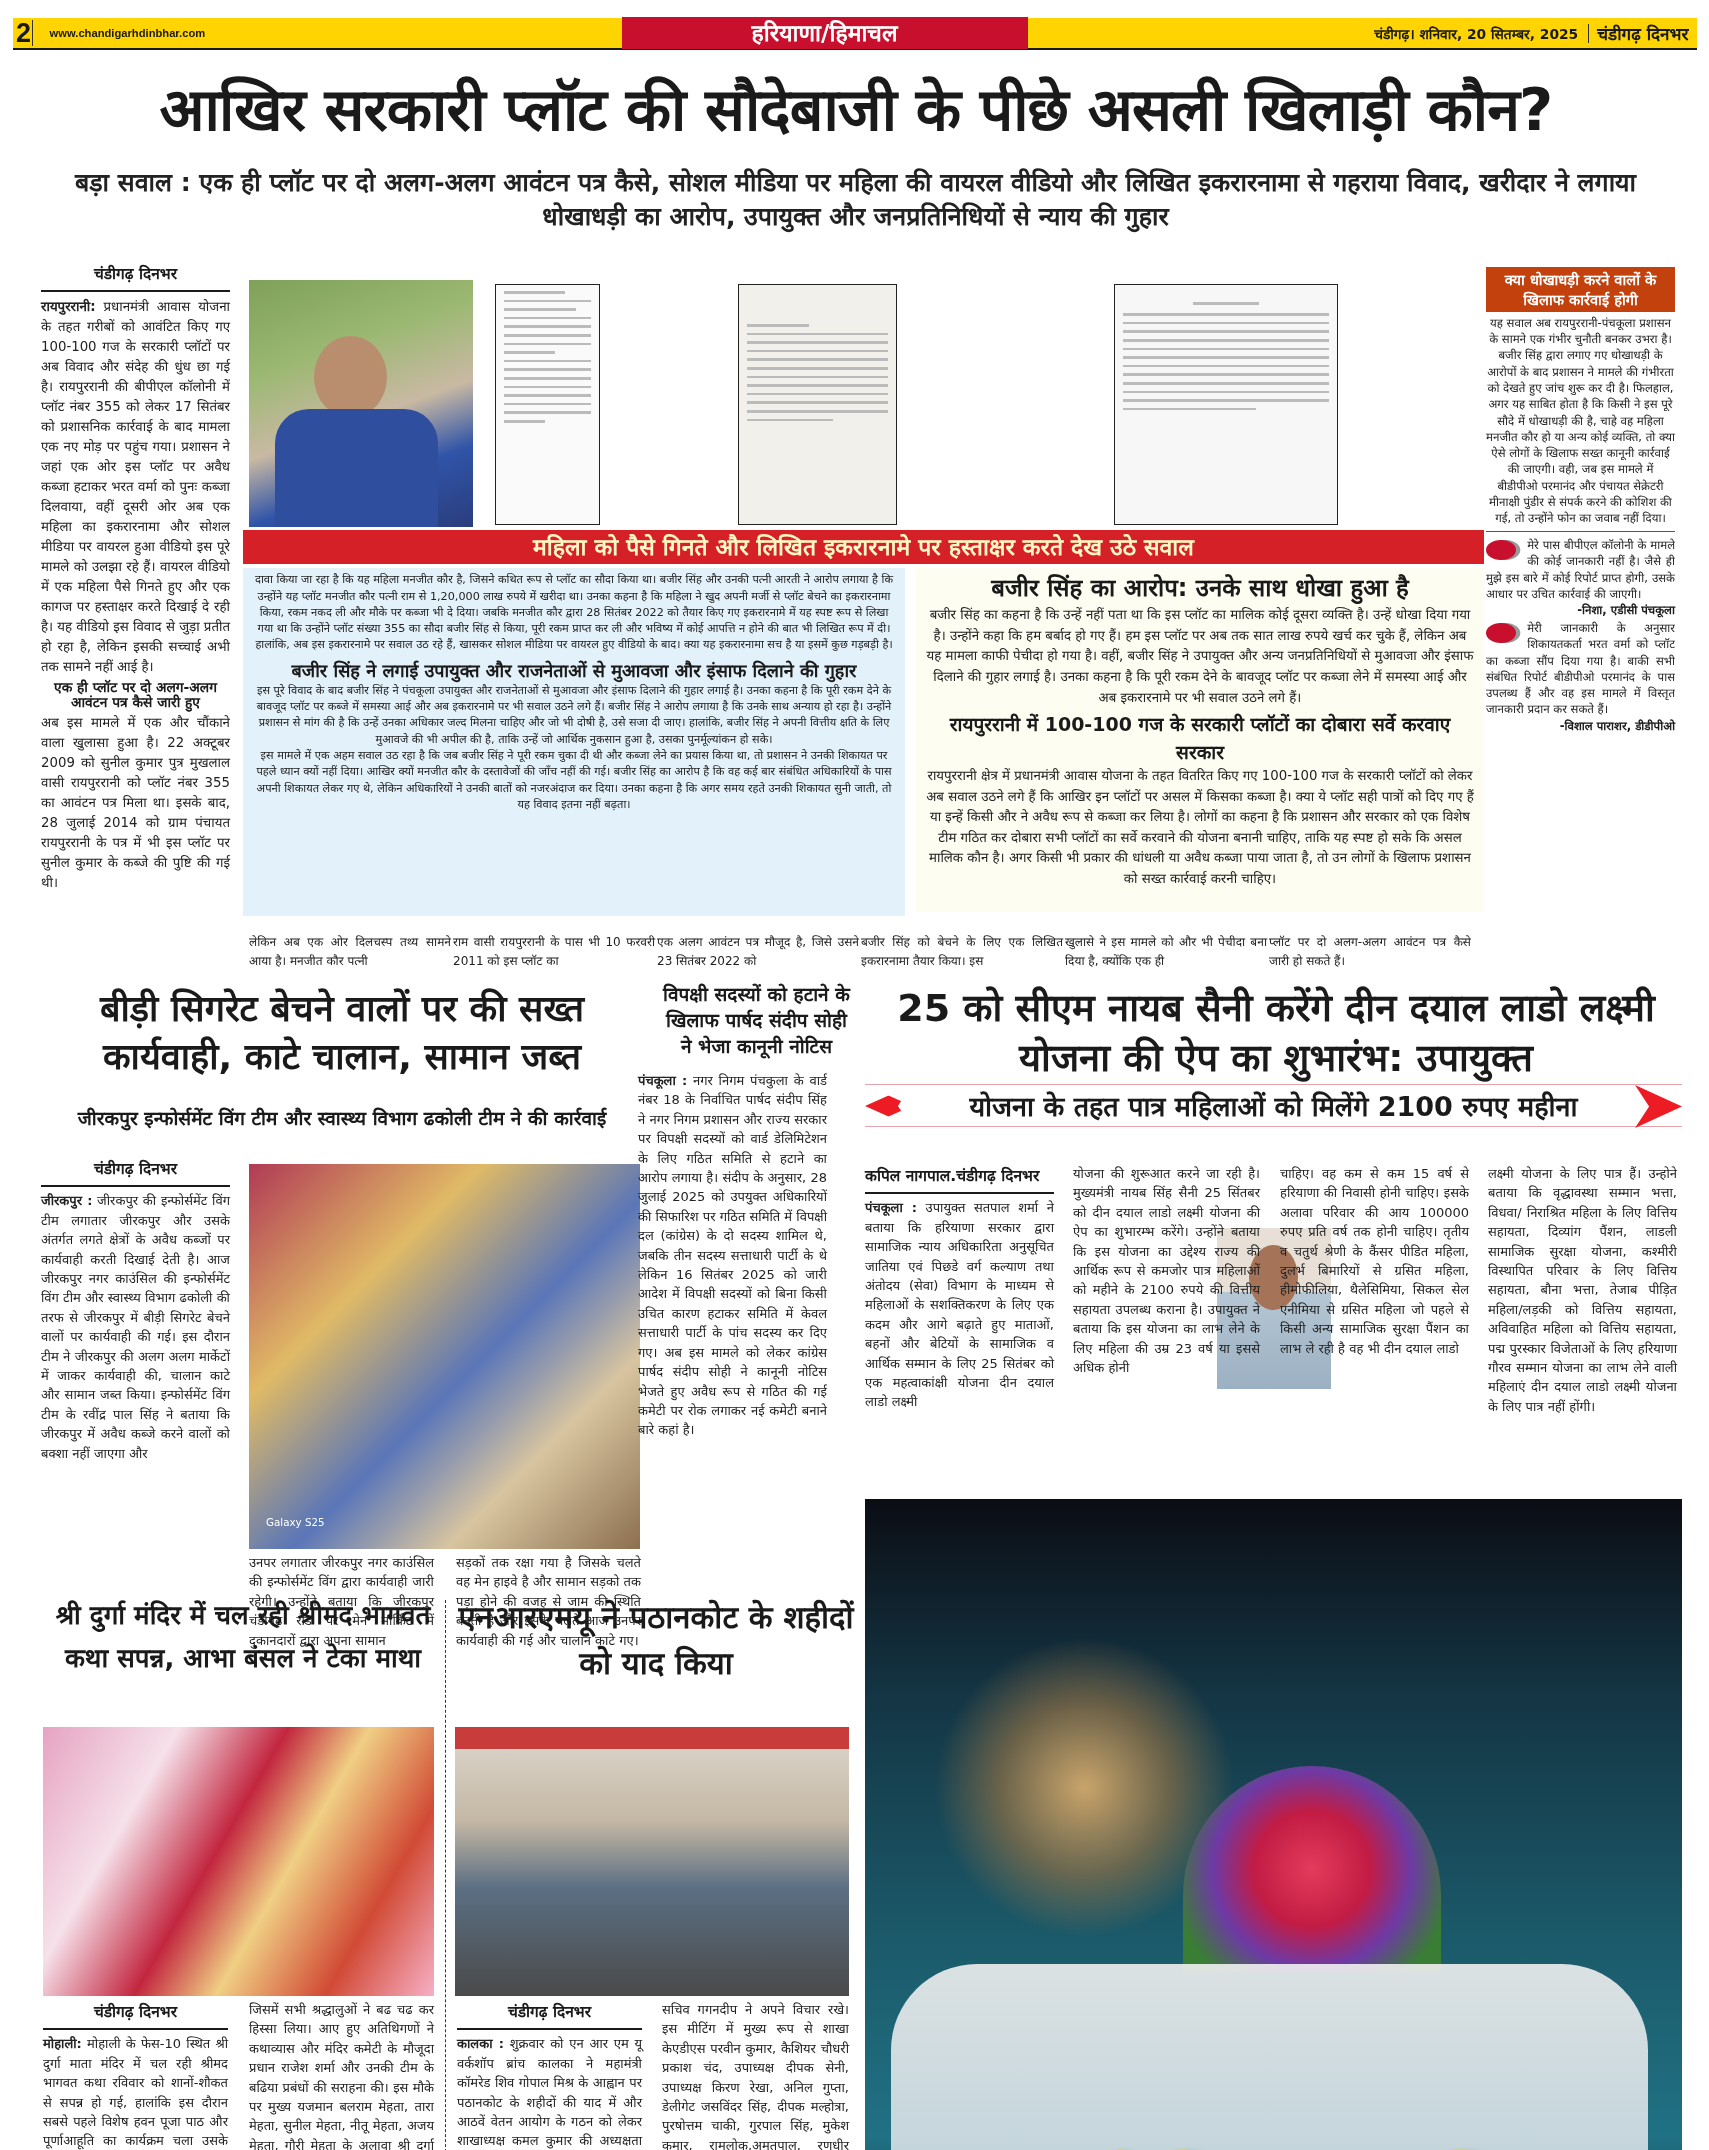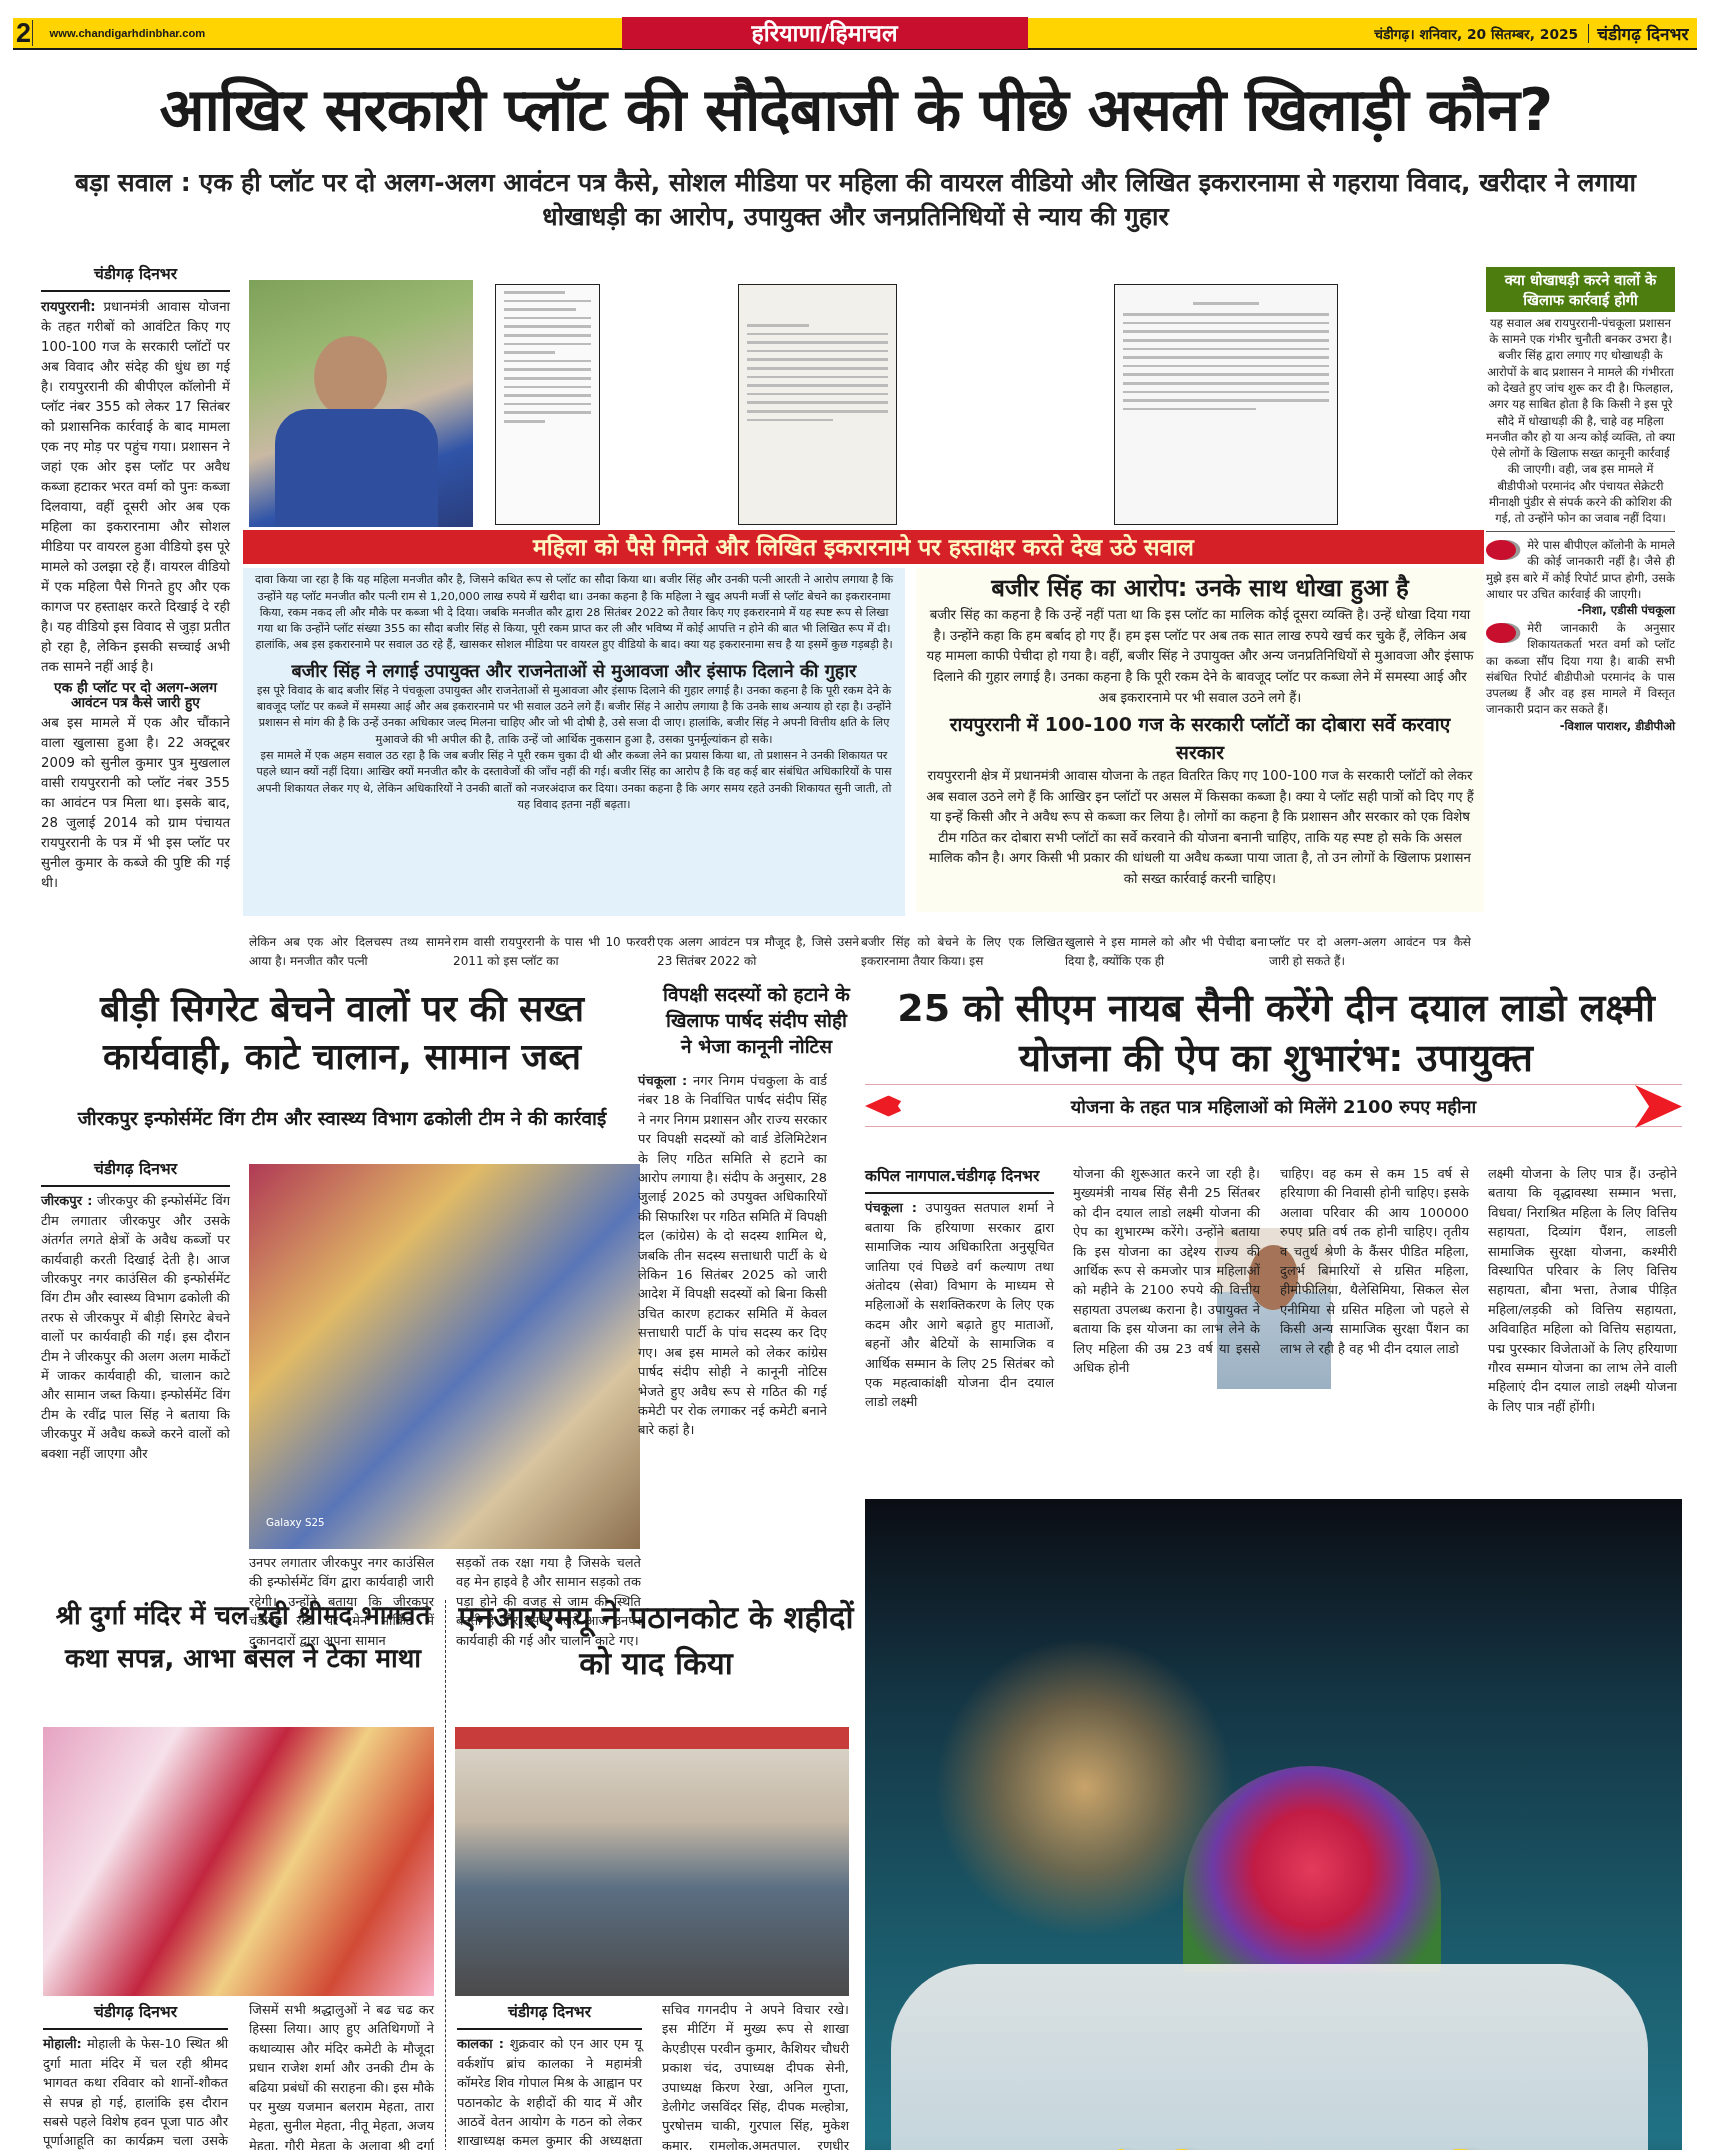--- a/index.html
+++ b/index.html
@@ -15,21 +15,21 @@
 .headline-main{left:26px;top:67px;width:1660px;text-align:center;font-weight:bold;font-size:59px;letter-spacing:-0.9px;font-family:"DejaVu Sans",sans-serif}
 .subhead-main{left:34px;top:166px;width:1643px;text-align:center;font-weight:bold;font-size:25px;line-height:34px;color:#222}
 .byline{font-weight:bold;font-size:15.5px;text-align:center;border-bottom:2.2px solid #1a1a1a;padding-bottom:6px}
 .body{font-size:13.8px;line-height:21px;text-align:justify;color:#222}
 .body b{font-weight:bold}
 .img{background:#999;overflow:hidden}
 .redbanner{background:#d62028;color:#fef9c3;font-weight:bold;text-align:center}
 .bluebox{background:#e3f1fa}
 .creambox{background:#fdfdf2}
 .h2{font-weight:bold;text-align:center;color:#1a1a1a}
-.sidebox-title{background:#4d7c0f;color:#fff;font-weight:bold;font-size:14.6px;text-align:center;line-height:20px;padding:2.6px 1.7px}
+.sidebox-title{background:#c2410c;color:#fff;font-weight:bold;font-size:14.6px;text-align:center;line-height:20px;padding:2.6px 1.7px}
 .quote-dot{display:inline-block;width:30px;height:20.6px;border-radius:50%;background:#c8102e;box-shadow:4.3px 0 0 #999;float:left;margin:2.6px 11.2px 1.7px 0}
 .dash-v{border-left:1.7px dashed #333}
 .doc{background:#fafafa;border:1.7px solid #222}
 .docline{height:2.6px;background:#bbb;margin:6px 7.7px}
 .ad{background:linear-gradient(180deg,#0b0d14 0%,#143544 20%,#1b5a6a 45%,#207184 65%,#0d2a35 80%,#050505 100%)}
 </style>
 </head>
 <body>
 
 <div class="abs masthead">
@@ -164,21 +164,21 @@
 <div class="abs h2" style="left:662px;top:981px;width:189px;font-size:19px;line-height:26px">विपक्षी सदस्यों को हटाने के खिलाफ पार्षद संदीप सोही ने भेजा कानूनी नोटिस</div>
 <div class="abs body" style="left:638px;top:1071px;width:189px;font-size:13px;line-height:19.4px">
   <b>पंचकूला :</b>
   <span>नगर निगम पंचकुला के वार्ड नंबर 18 के निर्वाचित पार्षद संदीप सिंह ने नगर निगम प्रशासन और राज्य सरकार पर विपक्षी सदस्यों को वार्ड डेलिमिटेशन के लिए गठित समिति से हटाने का आरोप लगाया है। संदीप के अनुसार, 28 जुलाई 2025 को उपयुक्त अधिकारियों की सिफारिश पर गठित समिति में विपक्षी दल (कांग्रेस) के दो सदस्य शामिल थे, जबकि तीन सदस्य सत्ताधारी पार्टी के थे लेकिन 16 सितंबर 2025 को जारी आदेश में विपक्षी सदस्यों को बिना किसी उचित कारण हटाकर समिति में केवल सत्ताधारी पार्टी के पांच सदस्य कर दिए गए। अब इस मामले को लेकर कांग्रेस पार्षद संदीप सोही ने कानूनी नोटिस भेजते हुए अवैध रूप से गठित की गई कमेटी पर रोक लगाकर नई कमेटी बनाने बारे कहां है।</span>
 </div>
 
 <div class="abs h2" style="left:865px;top:983px;width:822px;font-size:38px;line-height:50px">25 को सीएम नायब सैनी करेंगे दीन दयाल लाडो लक्ष्मी योजना की ऐप का शुभारंभ: उपायुक्त</div>
 <div class="abs" style="left:865px;top:1084px;width:817px;height:43px;background:#fff;border-top:0.9px solid #e4a3a8;border-bottom:0.9px solid #e4a3a8">
   <div style="position:absolute;left:0;top:0;width:0;height:0;border-top:21.5px solid transparent;border-bottom:21.5px solid transparent;border-right:0;border-left:47px solid #ed1c24;clip-path:polygon(0 50%,100% 0,70% 50%,100% 100%)"></div>
   <div style="position:absolute;right:0;top:0;width:47px;height:43px;background:#ed1c24;clip-path:polygon(0 0,100% 50%,0 100%,30% 50%)"></div>
-  <div style="text-align:center;font-weight:bold;font-size:18px;line-height:43px">योजना के तहत पात्र महिलाओं को मिलेंगे 2100 रुपए महीना</div>
+  <div style="text-align:center;font-weight:bold;font-size:27px;line-height:43px">योजना के तहत पात्र महिलाओं को मिलेंगे 2100 रुपए महीना</div>
 </div>
 <div class="abs" style="left:865px;top:1164px;width:189px">
   <div class="byline" style="text-align:left">कपिल नागपाल.चंडीगढ़ दिनभर</div>
   <div class="body" style="margin-top:4.3px;font-size:13px;line-height:19.4px">
     <b>पंचकूला :</b>
     <span>उपायुक्त सतपाल शर्मा ने बताया कि हरियाणा सरकार द्वारा सामाजिक न्याय अधिकारिता अनुसूचित जातिया एवं पिछडे वर्ग कल्याण तथा अंतोदय (सेवा) विभाग के माध्यम से महिलाओं के सशक्तिकरण के लिए एक कदम और आगे बढ़ाते हुए माताओं, बहनों और बेटियों के सामाजिक व आर्थिक सम्मान के लिए 25 सितंबर को एक महत्वाकांक्षी योजना दीन दयाल लाडो लक्ष्मी</span>
   </div>
 </div>
 <div class="abs img" style="left:1217px;top:1228px;width:114px;height:161px;background:linear-gradient(180deg,#e8e0d6 0%,#e8e0d6 40%,#b6c7d4 40%,#9bb0c2 100%)">
   <div style="position:absolute;left:32px;top:17px;width:49px;height:65px;border-radius:50%;background:#a57458"></div>

